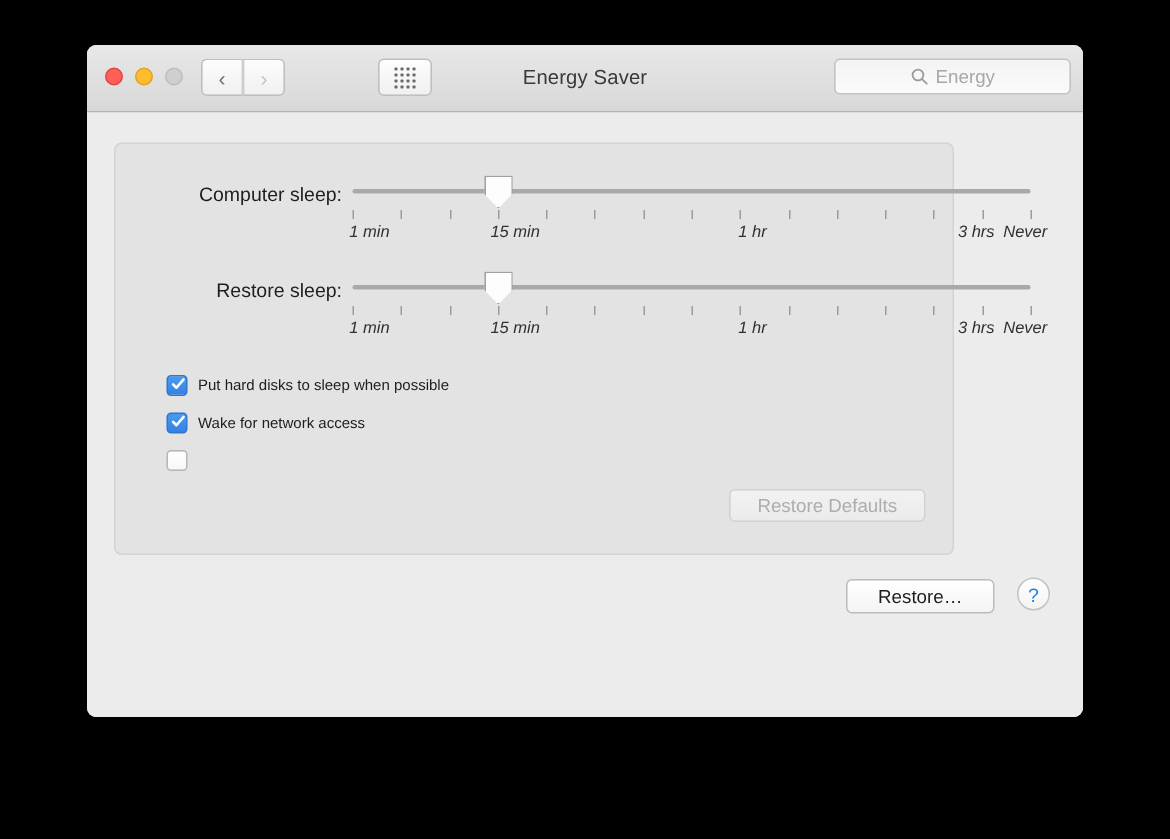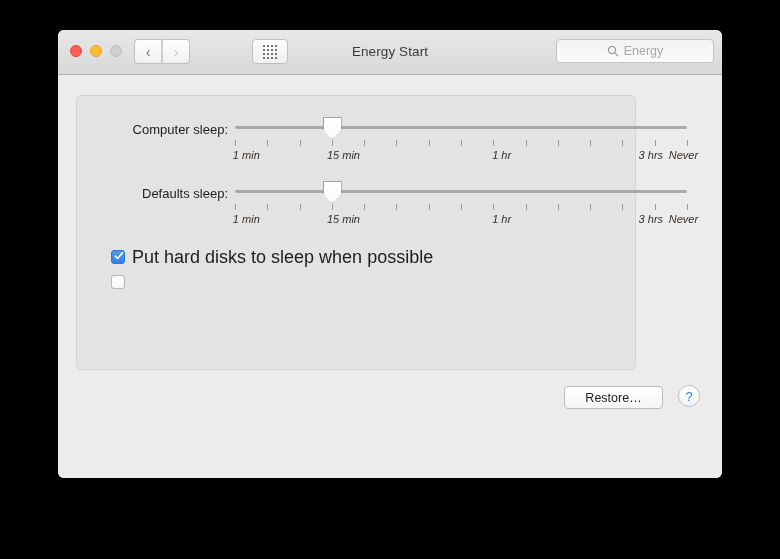--- a/index.html
+++ b/index.html
@@ -245,21 +245,21 @@
     border: 1px solid #b6b6b6;
   }
   .cb-check {
     position: absolute;
     left: 1px;
     top: -1px;
     width: 12px;
     height: 12px;
   }
   .cb-label {
-    font-size: 18px;
+    font-size: 10px;
     color: #1d1d1d;
   }
 
   
   .push-btn {
     position: absolute;
     height: 22px;
     background: linear-gradient(to bottom, #ffffff, #f4f4f4);
     border: 1px solid #bcbcbc;
     border-radius: 4px;
@@ -338,21 +338,21 @@
           <i></i>
           <i></i>
           <i></i>
         <i></i>
           <i></i>
           <i></i>
           <i></i>
       </span>
     </div>
 
-    <div id="win-title">Energy Start</div>
+    <div id="win-title">Energy Saver</div>
 
     <div id="search-field">
       <svg class="search-glyph" width="12" height="12" viewBox="0 0 12 12">
         <circle cx="5" cy="5" r="3.6" fill="none" stroke="#9a9a9a" stroke-width="1.2"></circle>
         <line x1="7.7" y1="7.7" x2="10.8" y2="10.8" stroke="#9a9a9a" stroke-width="1.2" stroke-linecap="round"></line>
       </svg>
       <span id="search-placeholder">Energy</span>
     </div>
   </div>
 
@@ -386,21 +386,21 @@
               <div class="tick-labels">
                 <span class="tick-label" style="left: 0%; transform: translateX(-8%);">1 min</span>
                 <span class="tick-label" style="left: 24%;">15 min</span>
                 <span class="tick-label" style="left: 59%;">1 hr</span>
                 <span class="tick-label" style="left: 92%;">3 hrs</span>
                 <span class="tick-label" style="left: 100%; transform: translateX(-62%);">Never</span>
               </div>
             </div>
           </div>
           <div class="slider-row" style="top: 82px;">
-            <div class="row-label">Defaults sleep:</div>
+            <div class="row-label">Restore sleep:</div>
             <div class="slider-wrap">
               <div class="track"></div>
               <div class="thumb" style="left: 21.5%;"></div>
               <div class="ticks">
                 <span class="tick" style="left: 0%;"></span>
                 <span class="tick" style="left: 7.14286%;"></span>
                 <span class="tick" style="left: 14.2857%;"></span>
                 <span class="tick" style="left: 21.4286%;"></span>
                 <span class="tick" style="left: 28.5714%;"></span>
                 <span class="tick" style="left: 35.7143%;"></span>
@@ -428,24 +428,35 @@
       <div id="checkbox-group">
           <div class="cb-row">
             <span class="cb-box on">
               <svg class="cb-check" viewBox="0 0 12 12">
                 <path d="M2.4 6.2 L4.6 8.5 L9.4 2.9" fill="none" stroke="#ffffff" stroke-width="1.7" stroke-linecap="round" stroke-linejoin="round"></path>
               </svg>
             </span>
             <span class="cb-label">Put hard disks to sleep when possible</span>
           </div>
           <div class="cb-row">
+            <span class="cb-box on">
+              <svg class="cb-check" viewBox="0 0 12 12">
+                <path d="M2.4 6.2 L4.6 8.5 L9.4 2.9" fill="none" stroke="#ffffff" stroke-width="1.7" stroke-linecap="round" stroke-linejoin="round"></path>
+              </svg>
+            </span>
+            <span class="cb-label">Wake for network access</span>
+          </div>
+          <div class="cb-row">
             <span class="cb-box off"></span>
           </div>
         </div>
 
+      <div class="push-btn" id="restore-defaults">
+        <span>Restore Defaults</span>
+      </div>
     </div>
 
     <div class="push-btn" id="schedule-btn">
       <span>Restore…</span>
     </div>
 
     <div id="help-btn">
       <span>?</span>
     </div>
   </div>

